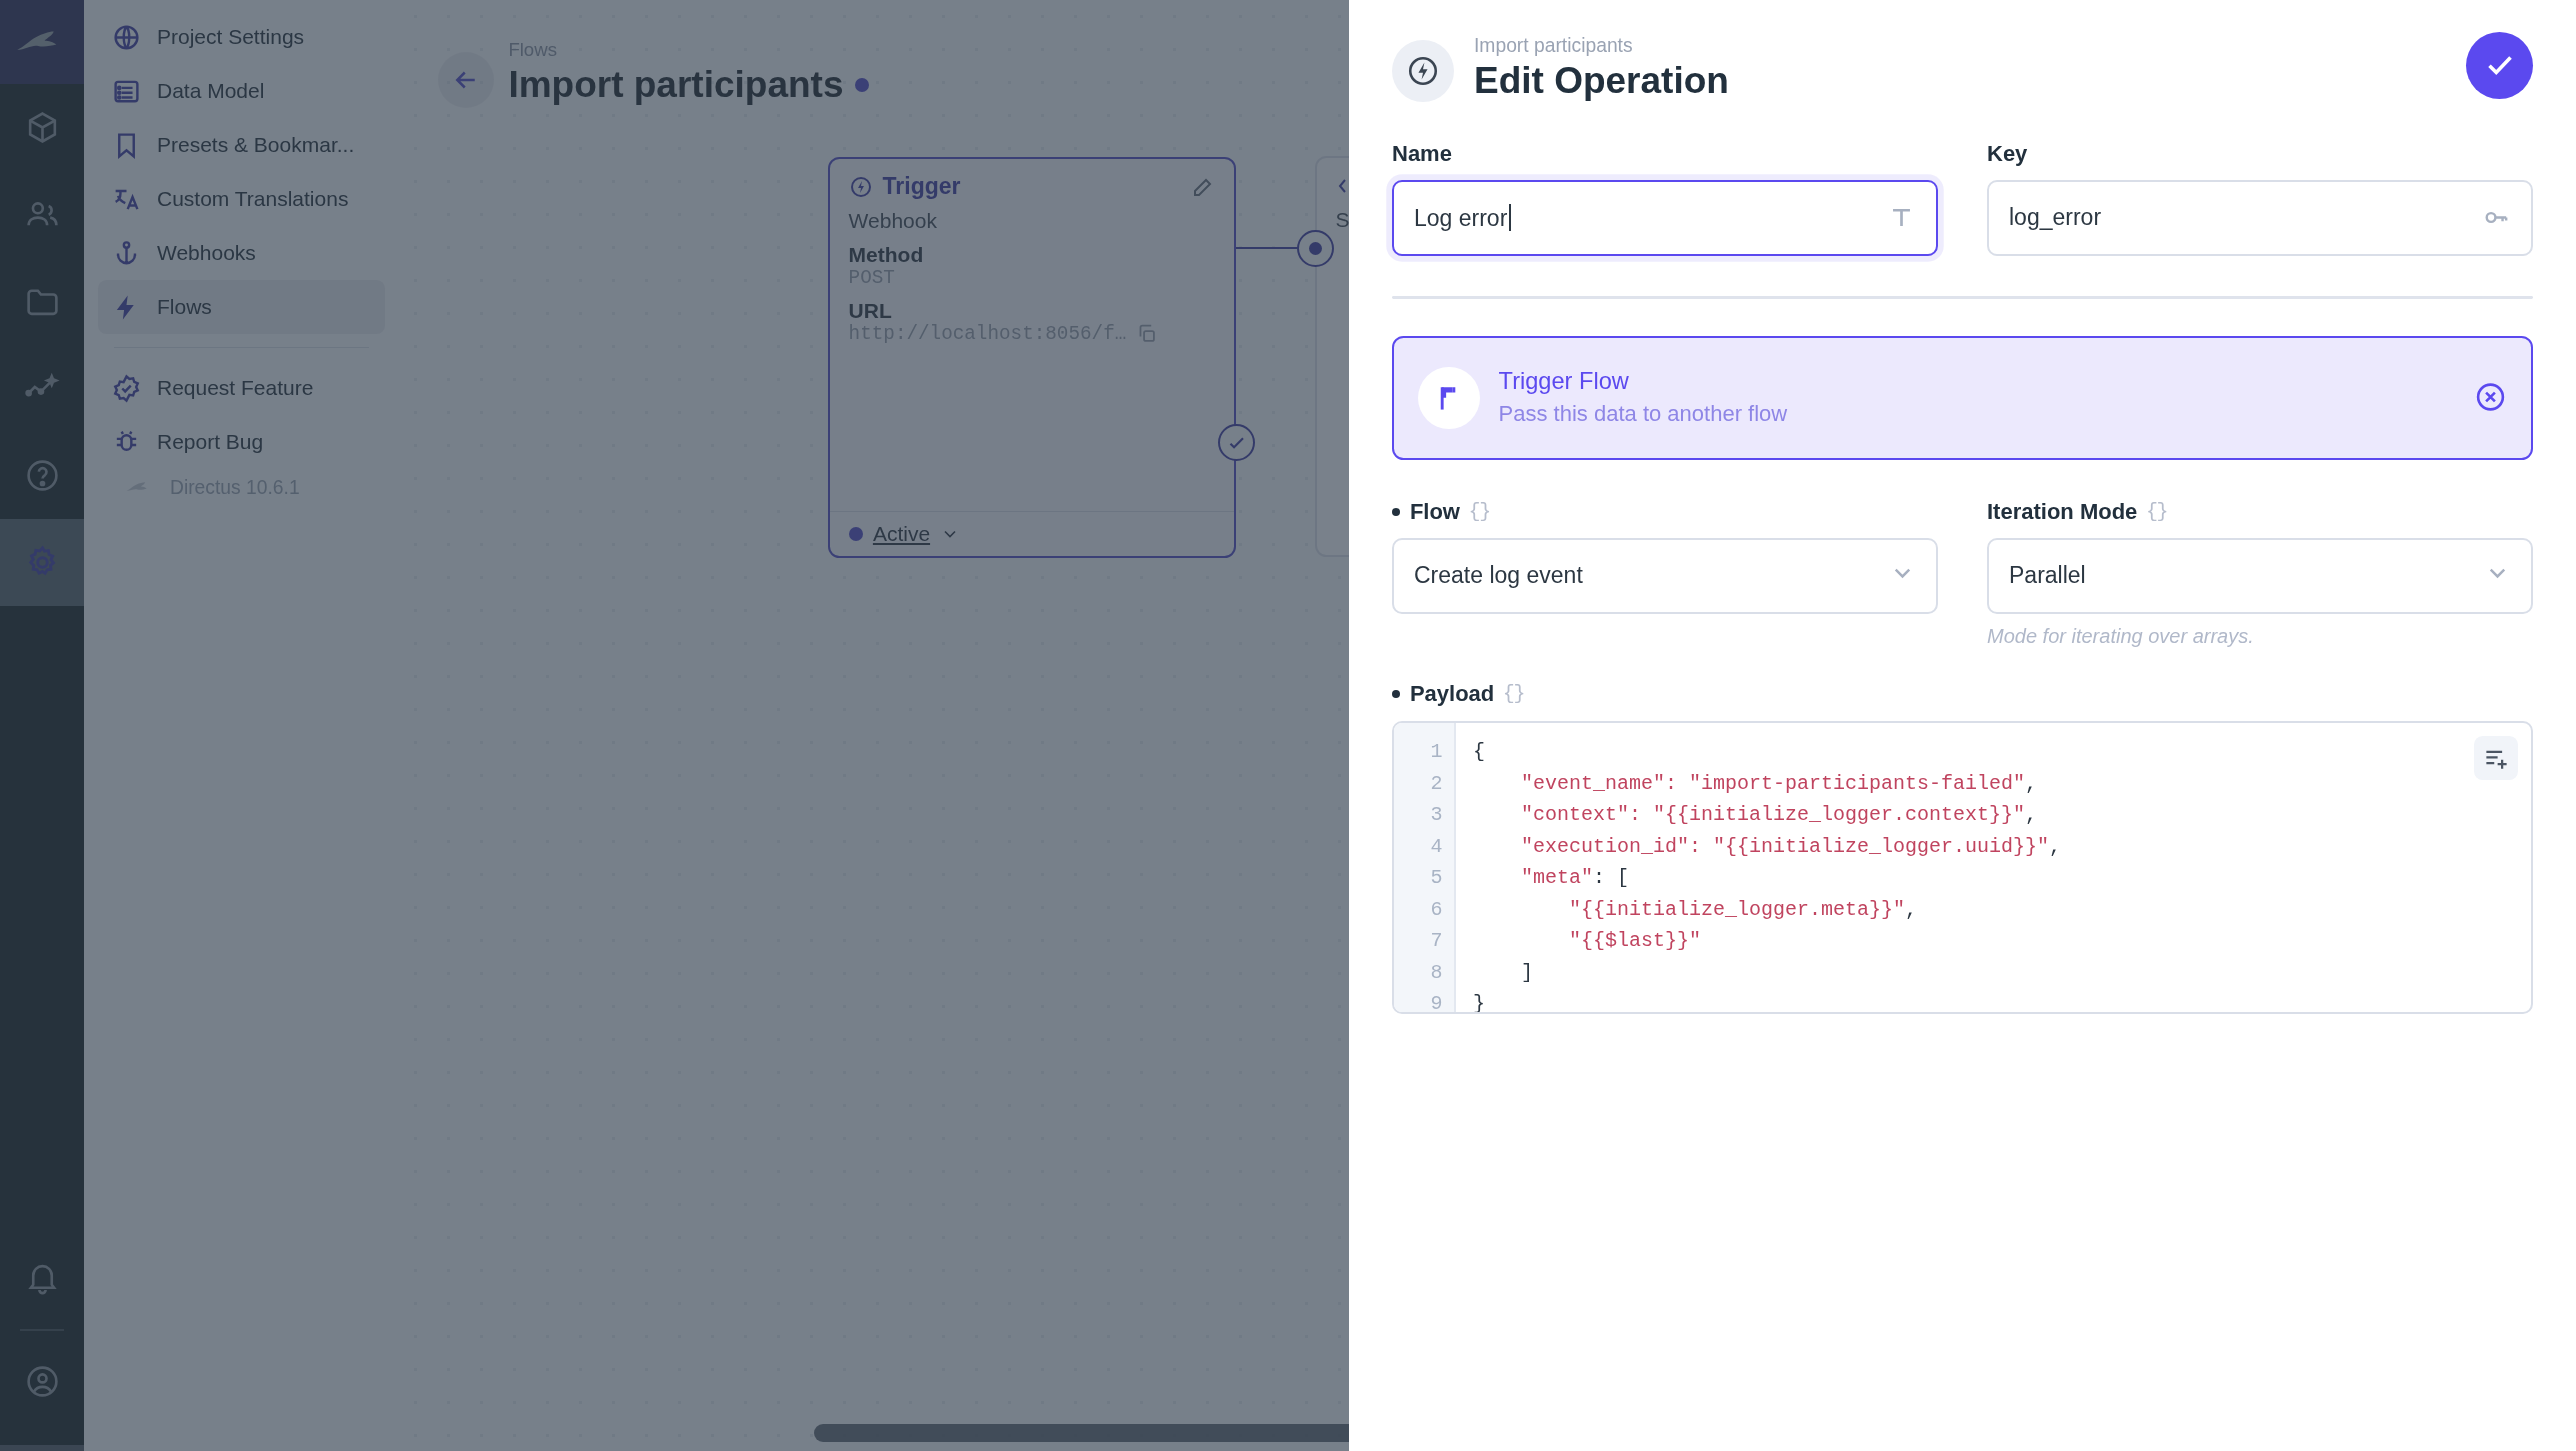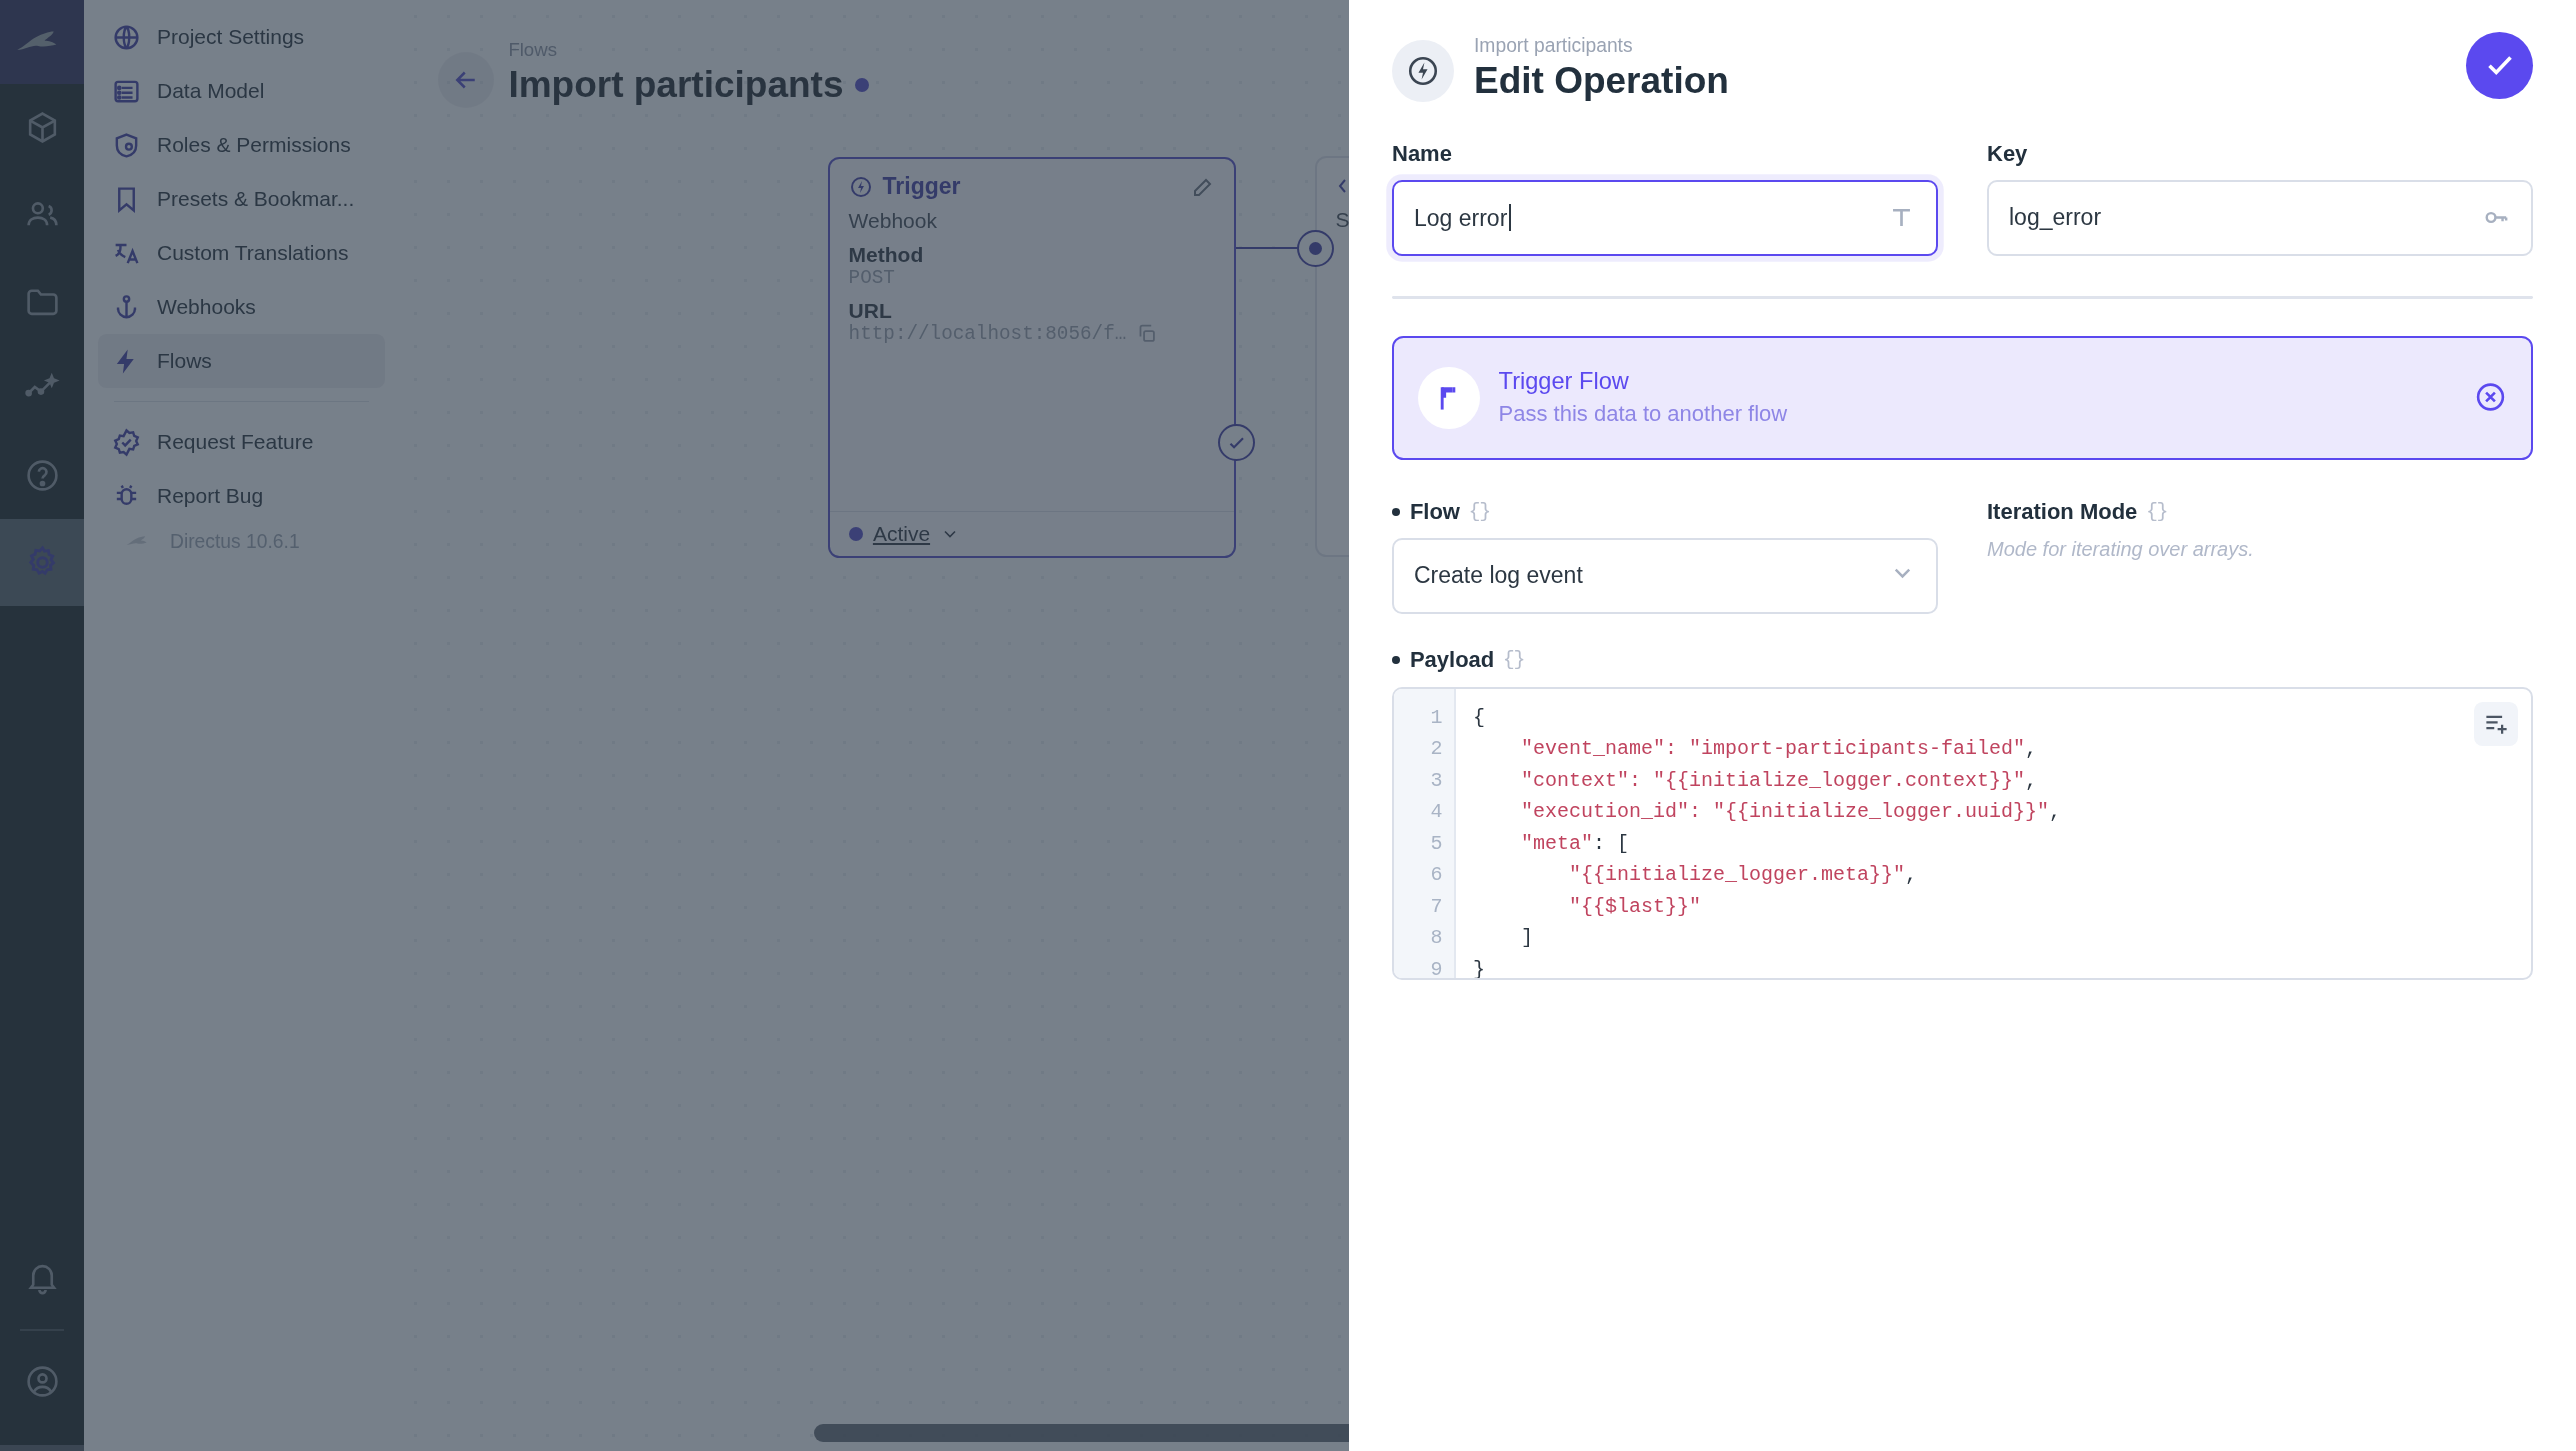--- a/index.html
+++ b/index.html
@@ -386,29 +386,20 @@
                 <rect x="3" y="4" width="18" height="16" rx="2"></rect>
                 <path d="M8 9h9M8 13h9M8 17h9"></path>
                 <circle cx="6" cy="9" r=".9" fill="currentColor"></circle>
                 <circle cx="6" cy="13" r=".9" fill="currentColor"></circle>
                 <circle cx="6" cy="17" r=".9" fill="currentColor"></circle>
               </svg>
           </span>
           <span>Data Model</span>
         </div>
 
-        <div class="nav-item">
-          <span class="nicon">
-            <svg viewBox="0 0 24 24" fill="none" stroke="currentColor" stroke-width="2">
-                <path d="M12 3l8 3v6c0 5-3.5 8-8 9-4.5-1-8-4-8-9V6z"></path>
-                <circle cx="14" cy="13" r="2.4"></circle>
-              </svg>
-          </span>
-          <span>Roles &amp; Permissions</span>
-        </div>
 
         <div class="nav-item">
           <span class="nicon">
             <svg viewBox="0 0 24 24" fill="none" stroke="currentColor" stroke-width="2">
                 <path d="M6 3h12v18l-6-5-6 5z"></path>
               </svg>
           </span>
           <span>Presets &amp; Bookmar...</span>
         </div>
 
@@ -625,20 +616,28 @@
                   <path d="M6 9.5l6 6 6-6"></path>
                 </svg>
             </span>
           </div>
         </div>
 
         <div class="field">
           <div class="f-label">
             <span>Iteration Mode</span>
             <span class="brace">{}</span>
+          </div>
+          <div class="select">
+            <span class="val">Parallel</span>
+            <span class="chev">
+              <svg viewBox="0 0 24 24" fill="none" stroke="currentColor" stroke-width="2.2">
+                  <path d="M6 9.5l6 6 6-6"></path>
+                </svg>
+            </span>
           </div>
           <div class="hint">Mode for iterating over arrays.</div>
         </div>
 
       </div>
 
       <div class="field" style="margin-top:33px;">
         <div class="f-label req">
           <span>Payload</span>
           <span class="brace">{}</span>

